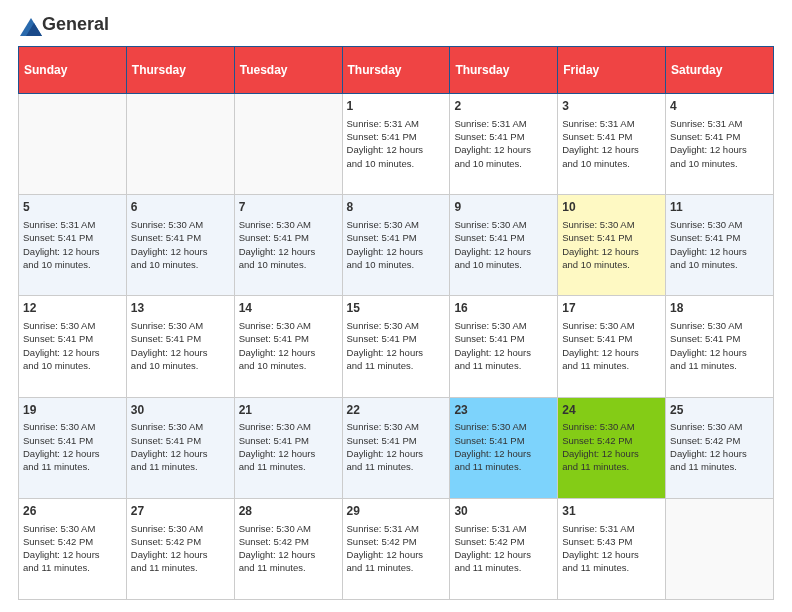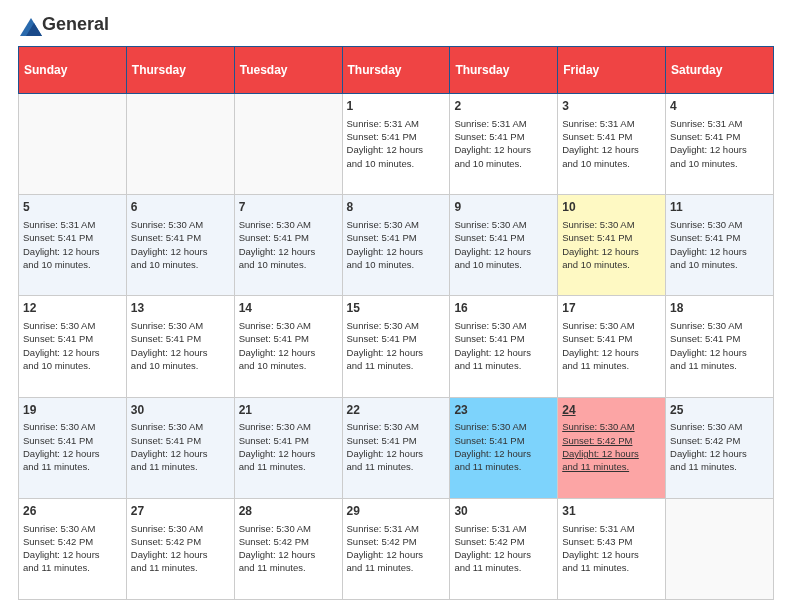--- a/index.html
+++ b/index.html
@@ -297,21 +297,21 @@
             <span style="display: block;">Daylight: 12 hours</span>
             <span style="display: block;">and 11 minutes.</span>
           </td>
           <td style="background: #7dd3fc;">
             <span class="day-number">23</span>
             <span style="display: block;">Sunrise: 5:30 AM</span>
             <span style="display: block;">Sunset: 5:41 PM</span>
             <span style="display: block;">Daylight: 12 hours</span>
             <span style="display: block;">and 11 minutes.</span>
           </td>
-          <td style="background: #fca5a5; text-decoration: underline;">
+          <td style="background: #84cc16;">
             <span class="day-number">24</span>
             <span style="display: block;">Sunrise: 5:30 AM</span>
             <span style="display: block;">Sunset: 5:42 PM</span>
             <span style="display: block;">Daylight: 12 hours</span>
             <span style="display: block;">and 11 minutes.</span>
           </td>
           <td style="background: rgb(240, 245, 251);">
             <span class="day-number">25</span>
             <span style="display: block;">Sunrise: 5:30 AM</span>
             <span style="display: block;">Sunset: 5:42 PM</span>

